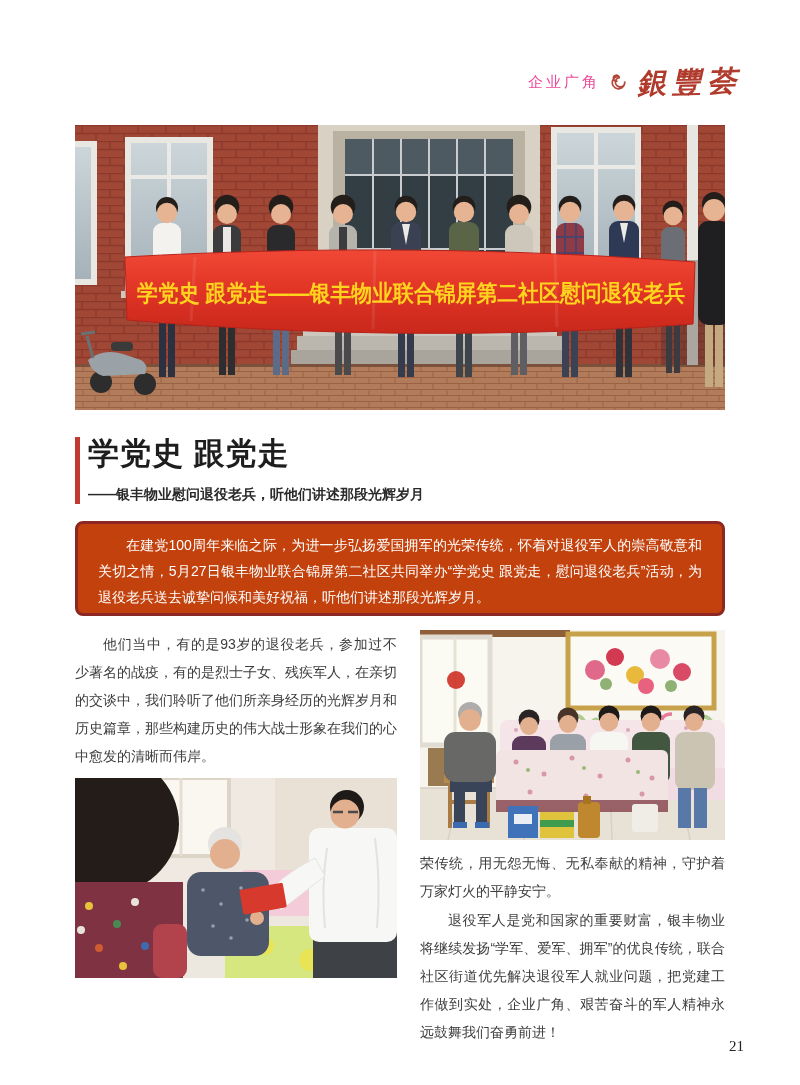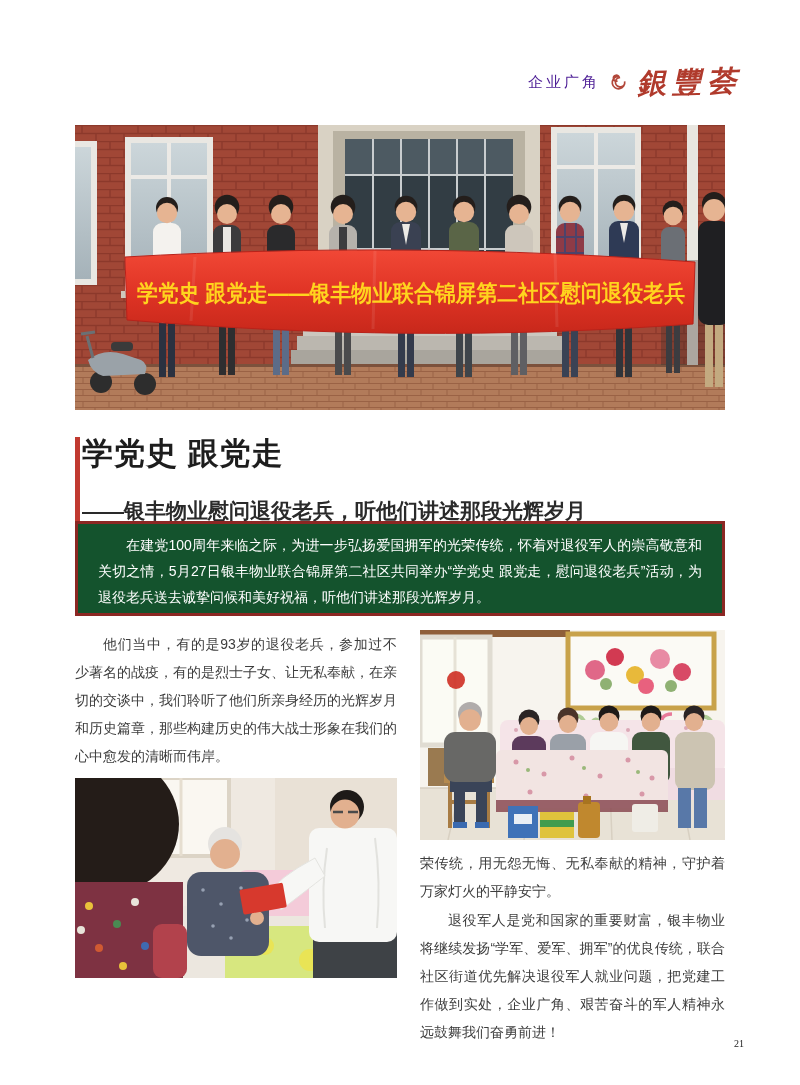--- a/index.html
+++ b/index.html
@@ -2,52 +2,52 @@
 <html><head>
 <meta charset="utf-8">
 <style>
   * { margin:0; padding:0; box-sizing:border-box; }
   html,body { background:#ffffff; }
   body { font-family:"Liberation Sans", sans-serif; }
   .page { position:relative; width:800px; height:1085px; background:#fff; overflow:hidden; margin:0 auto; }
 
   
   .masthead { position:absolute; top:68px; right:58px; display:flex; align-items:center; gap:9px; }
-  .section-label { font-size:15px; color:#4c1d95; letter-spacing:3px; font-weight:500; }
+  .section-label { font-size:15px; color:#ec4899; letter-spacing:3px; font-weight:500; }
   .logo-mark { width:19px; height:19px; transform:rotate(-10deg); }
   .logo-script { font-family:"DejaVu Serif", serif; font-size:29px; font-weight:bold; font-style:italic;
                  color:#b03a2c; letter-spacing:6px; transform:rotate(-1.5deg); line-height:1; }
 
   
   .photo { position:absolute; display:block; }
   #photo-group { left:75px; top:125px; }
 
   
-  .title-block { position:absolute; left:75px; top:437px; border-left:5px solid #c13a30; padding-left:2px; }
+  .title-block { position:absolute; left:75px; top:437px; border-left:5px solid #c13a30; padding-left:8px; }
   .title { font-size:31px; font-weight:bold; color:#1d1d1d; letter-spacing:1px; line-height:1.1; }
-  .subtitle { margin-top:26px; font-size:21px; font-weight:bold; color:#2a2a2a; }
+  .subtitle { margin-top:15px; font-size:14px; font-weight:bold; color:#2a2a2a; }
 
   
   .lead-box { position:absolute; left:75px; top:521px; width:650px; height:95px;
-              background:#14532d; border:3px solid #8c2723; border-radius:0;
+              background:#c2410c; border:3px solid #8c2723; border-radius:8px;
               padding:8px 20px; color:#ffffff; font-size:14px; line-height:26px;
               text-align:justify; text-indent:2em; }
 
   
   .columns { position:absolute; left:75px; top:630px; width:650px; display:flex; gap:23px; }
   .col-left { width:322px; }
   .col-right { width:305px; }
   .para { font-size:14px; line-height:28px; color:#3d3d3d; text-align:justify; }
   .indent { text-indent:2em; }
   #photo-visit { position:static; margin-top:8px; }
   #photo-home  { position:static; }
   .after-photo { margin-top:10px;font-family:Liberation Serif, serif; }
 
   .pagenum { position:absolute; right:56px; top:1038px; font-family:"Liberation Serif", serif;
-             font-size:10px; color:#222; }
+             font-size:15px; color:#222; }
 </style>
 </head>
 <body>
 
 <div class="page">
 
   <div class="masthead">
     <span class="section-label">企业广角</span>
     <svg class="logo-mark" viewBox="0 0 20 20">
       <path d="M10,3.4 A6.6,6.6 0 1 0 16.6,10 A4.9,4.9 0 1 1 11.7,5.1 A3.1,3.1 0 1 0 8.6,8.2" fill="none" stroke="#b2473a" stroke-width="1.8" stroke-linecap="round"></path>
@@ -229,21 +229,21 @@
 
   <div class="title-block">
     <div class="title">学党史 跟党走</div>
     <div class="subtitle">——银丰物业慰问退役老兵，听他们讲述那段光辉岁月</div>
   </div>
 
   <div class="lead-box">在建党100周年来临之际，为进一步弘扬爱国拥军的光荣传统，怀着对退役军人的崇高敬意和关切之情，5月27日银丰物业联合锦屏第二社区共同举办“学党史 跟党走，慰问退役老兵”活动，为退役老兵送去诚挚问候和美好祝福，听他们讲述那段光辉岁月。</div>
 
   <div class="columns">
     <div class="col-left">
-      <p class="para indent">他们当中，有的是93岁的退役老兵，参加过不少著名的战疫，有的是烈士子女、让无私奉献，在亲切的交谈中，我们聆听了他们所亲身经历的光辉岁月和历史篇章，那些构建历史的伟大战士形象在我们的心中愈发的清晰而伟岸。</p>
+      <p class="para indent">他们当中，有的是93岁的退役老兵，参加过不少著名的战疫，有的是烈士子女、残疾军人，在亲切的交谈中，我们聆听了他们所亲身经历的光辉岁月和历史篇章，那些构建历史的伟大战士形象在我们的心中愈发的清晰而伟岸。</p>
 
       <svg id="photo-visit" class="photo" width="322" height="200" viewBox="0 0 322 200">
         <rect width="322" height="200" fill="#efe9e1"></rect>
         <rect x="200" width="122" height="200" fill="#e3dbce" opacity="0.55"></rect>
         <g>
           <rect x="58" y="0" width="96" height="78" fill="#faf7f1" stroke="#dcd4c6" stroke-width="4"></rect>
           <path d="M106,0V78" stroke="#e6ded0" stroke-width="3"></path>
         </g>
         <g>
           <rect x="92" y="128" width="198" height="72" fill="#ece7df"></rect>

